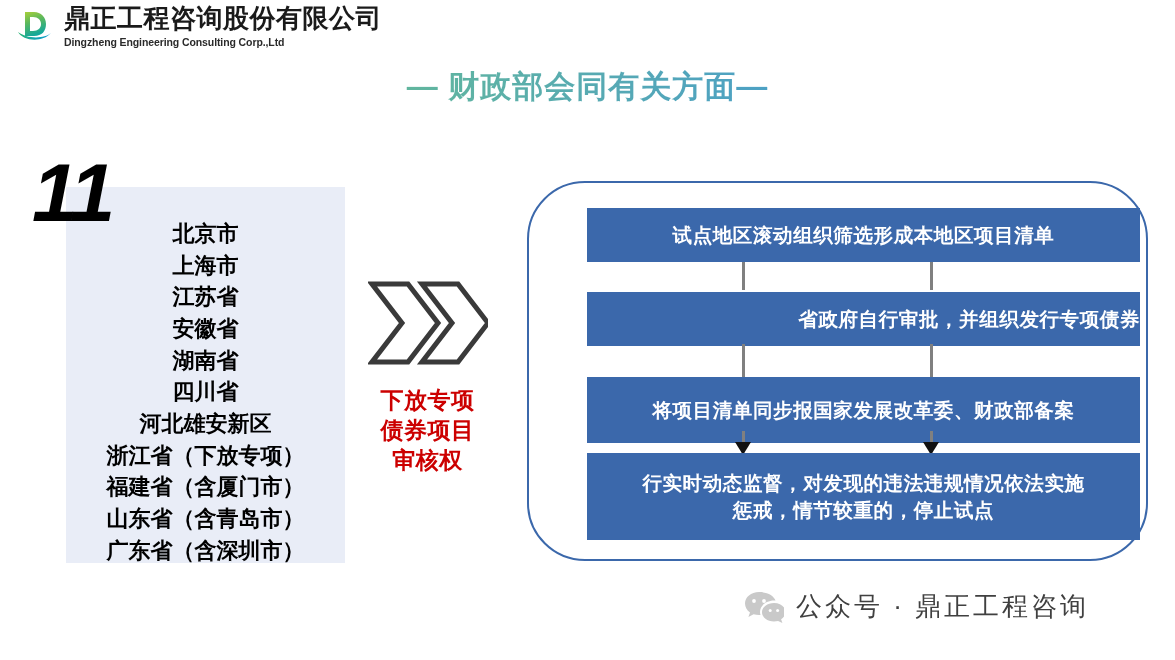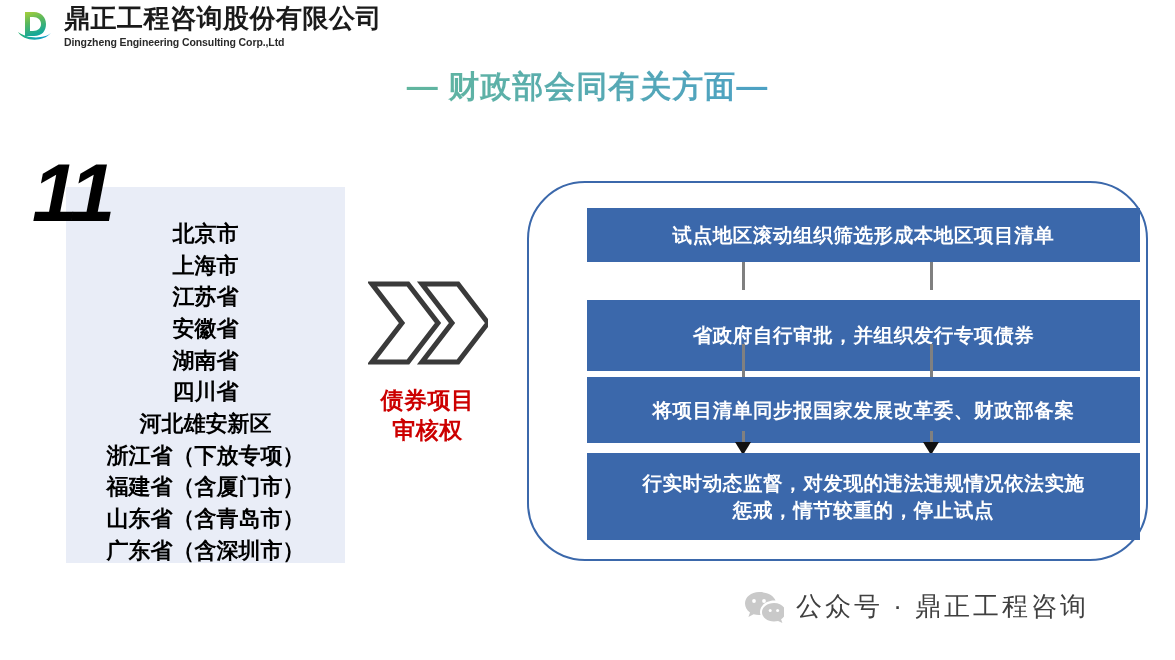--- a/index.html
+++ b/index.html
@@ -165,21 +165,21 @@
     display: flex;
     align-items: center;
     justify-content: center;
     text-align: center;
     line-height: 1.38;
     box-sizing: border-box;
     margin-left: 19px;
   }
   .flow-box span { display: block; }
   .fb1 { top: 0px;   height: 54px; }
-  .fb2 { top: 92px;  height: 71px; }
+  .fb2 { top: 84px;  height: 54px; justify-content: flex-end; }
   .fb3 { top: 169px; height: 66px; }
   .fb4 { top: 245px; height: 87px; padding: 0 10px; }
 
   
   .connector {
     position: absolute;
     width: 3px;
     background: #808080;
   }
   .conn-a1 { left: 174px; top: 54px;  height: 28px; }
@@ -268,20 +268,21 @@
   </div>
 
   <div class="chevrons">
     <svg width="120" height="90" viewBox="0 0 120 90" aria-hidden="true">
       <path d="M4 6 L40 6 L70 45 L40 84 L4 84 L34 45 Z" fill="#ffffff" stroke="#3a3a3a" stroke-width="5" stroke-linejoin="miter"></path>
       <path d="M54 6 L90 6 L120 45 L90 84 L54 84 L84 45 Z" fill="#ffffff" stroke="#3a3a3a" stroke-width="5" stroke-linejoin="miter"></path>
     </svg>
   </div>
 
   <div class="red-caption">
+    <div>下放专项</div>
     <div>债券项目</div>
     <div>审核权</div>
   </div>
 
   <div class="flow-container"></div>
 
   <div class="flow-steps">
 
     <div class="flow-box fb1">
       <span>试点地区滚动组织筛选形成本地区项目清单</span>

